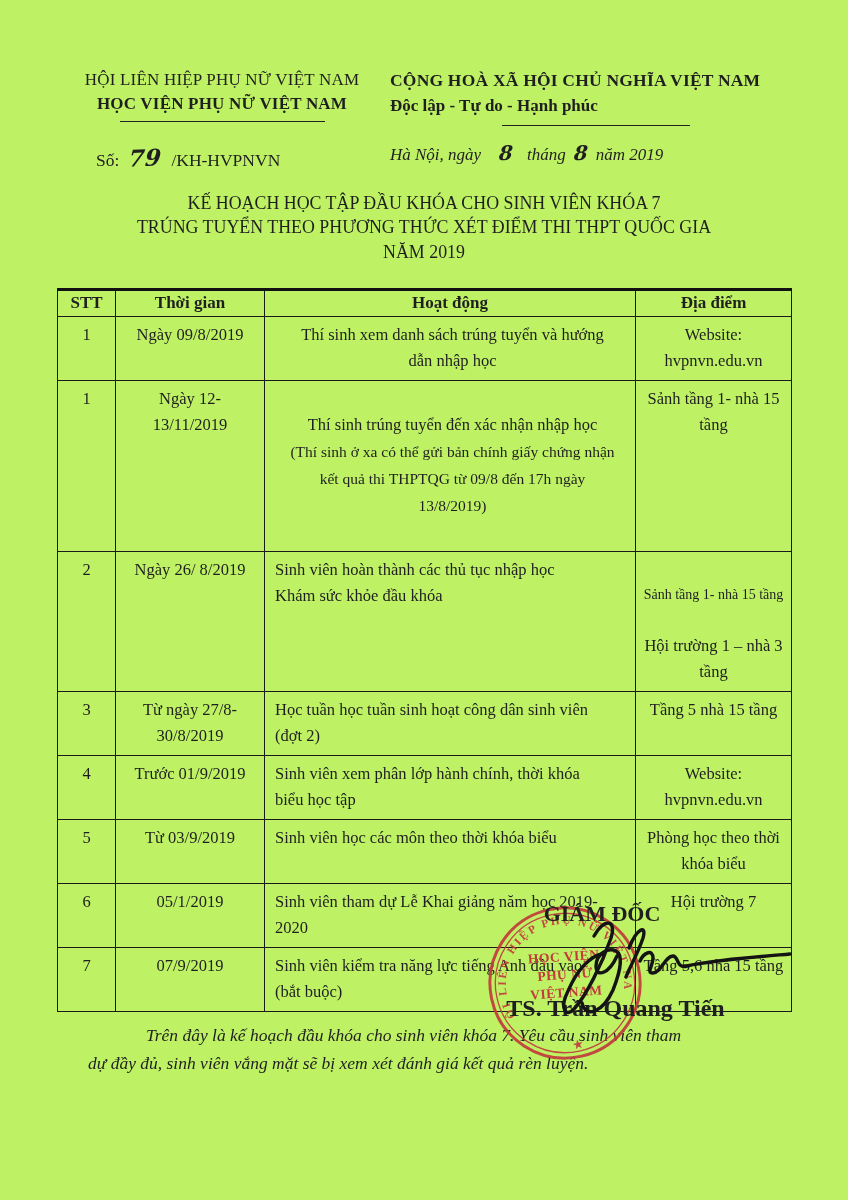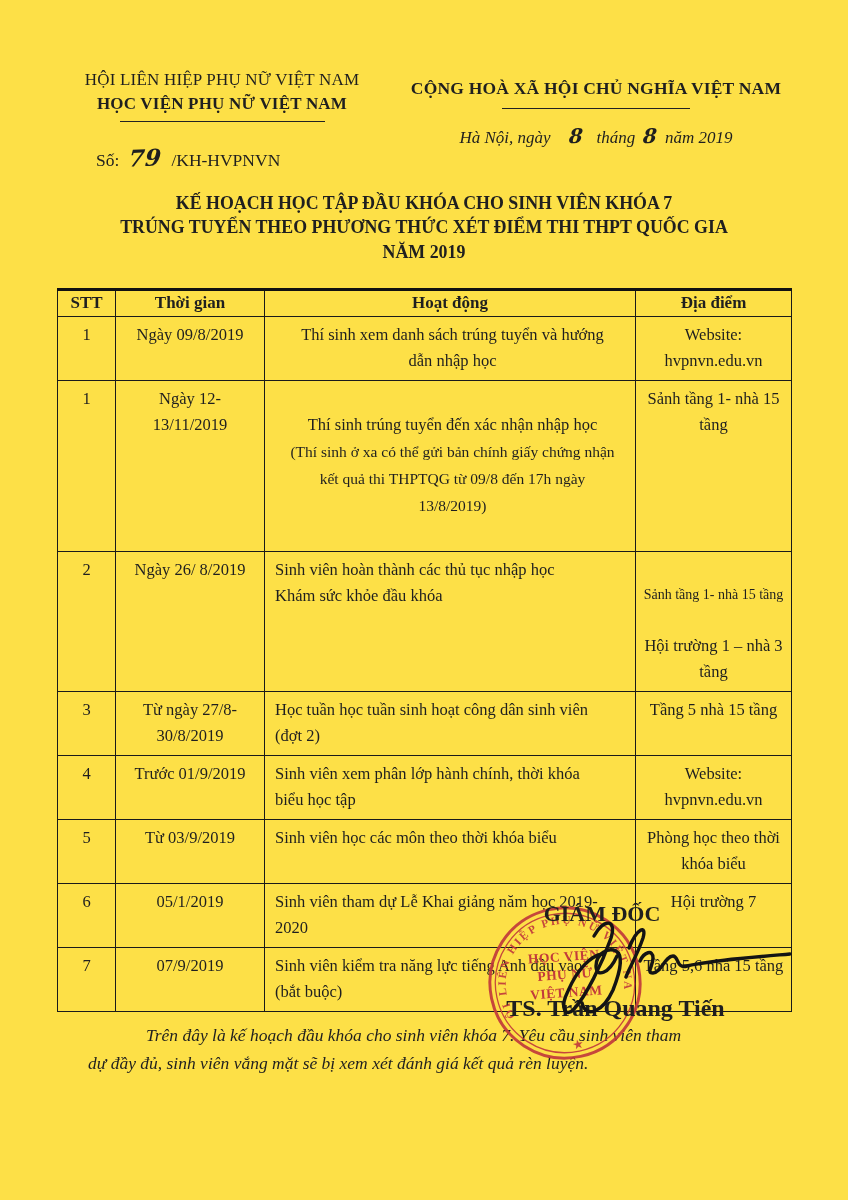--- a/index.html
+++ b/index.html
@@ -1,40 +1,40 @@
 <!DOCTYPE html>
 <html><head>
 <meta charset="utf-8">
 <style>
   * { margin:0; padding:0; box-sizing:border-box; }
   html,body { background:#e8e8e8; }
   body { font-family:"Liberation Serif","DejaVu Serif",serif; color:#1f1f1f; }
   .page {
     position:relative; width:848px; height:1200px; margin:0 auto;
-    background:#fde047; overflow:hidden;
+    background:#bef264; overflow:hidden;
   }
   
   .header { display:flex; padding:70px 46px 0 54px; }
   .header-left { width:336px; text-align:center; font-size:17px; }
   .org-parent { letter-spacing:.2px; }
   .org-main { font-weight:bold; margin-top:4px; letter-spacing:.2px; }
   .rule-left { width:205px; border-bottom:1.7px solid #222; margin:7px auto 0; }
   .so-line { margin-top:22px; text-align:left; padding-left:42px; font-size:17.5px; }
-  .header-right { flex:1; text-align:center; font-size:17.5px;margin-top:8px; }
+  .header-right { flex:1; text-align:left; font-size:17.5px; }
   .national1 { font-weight:bold; letter-spacing:.2px; }
   .national2 { font-weight:bold; margin-top:5px; font-size:17px; }
   .rule-right { width:188px; border-bottom:1.7px solid #222; margin:9px auto 0; }
   .date-line { margin-top:15px; font-style:italic; font-size:17px; }
   .hand { font-family:"DejaVu Serif",serif; font-style:italic; font-weight:700;
           display:inline-block; transform:skewX(-7deg) rotate(-3deg); }
   .hand-no { font-size:23px; margin:0 10px; }
   .hand-d  { font-size:20px; margin:0 14px 0 18px; }
   .hand-m  { font-size:20px; margin:0 8px 0 8px; }
   
-  .title-block { margin-top:20px; text-align:center; font-weight:bold;
+  .title-block { margin-top:20px; text-align:center; font-weight:normal;
                  font-size:19px; line-height:1.28; }
   .title-block div { transform:scaleX(.94); }
   
   table.schedule { border-collapse:collapse; margin:24px 0 0 57px; width:734px;
                    font-size:16.5px; table-layout:fixed; }
   table.schedule, table.schedule th, table.schedule td { border:1.4px solid #1a1a1a; }
   table.schedule { border-top:3px solid #111; }
   th { font-size:17px; padding:2px 2px 3px; font-weight:bold; height:25px; }
   td { padding:5px 5px 6px; line-height:26px; vertical-align:top; white-space:pre-line; }
   .c-stt,.c-time,.c-loc { text-align:center; }
@@ -66,20 +66,21 @@
     <div class="header-left">
       <div class="org-parent">HỘI LIÊN HIỆP PHỤ NỮ VIỆT NAM</div>
       <div class="org-main">HỌC VIỆN PHỤ NỮ VIỆT NAM</div>
       <div class="rule-left"></div>
       <div class="so-line">
         <span>Số:</span><span class="hand hand-no">79</span><span>/KH-HVPNVN</span>
       </div>
     </div>
     <div class="header-right">
       <div class="national1">CỘNG HOÀ XÃ HỘI CHỦ NGHĨA VIỆT NAM</div>
+      <div class="national2">Độc lập - Tự do - Hạnh phúc</div>
       <div class="rule-right"></div>
       <div class="date-line">
         <span>Hà Nội, ngày</span><span class="hand hand-d">8</span><span>tháng</span><span class="hand hand-m">8</span><span>năm 2019</span>
       </div>
     </div>
   </div>
 
   <div class="title-block">
     <div>KẾ HOẠCH HỌC TẬP ĐẦU KHÓA CHO SINH VIÊN KHÓA 7</div>
     <div>TRÚNG TUYỂN THEO PHƯƠNG THỨC XÉT ĐIỂM THI THPT QUỐC GIA</div>

